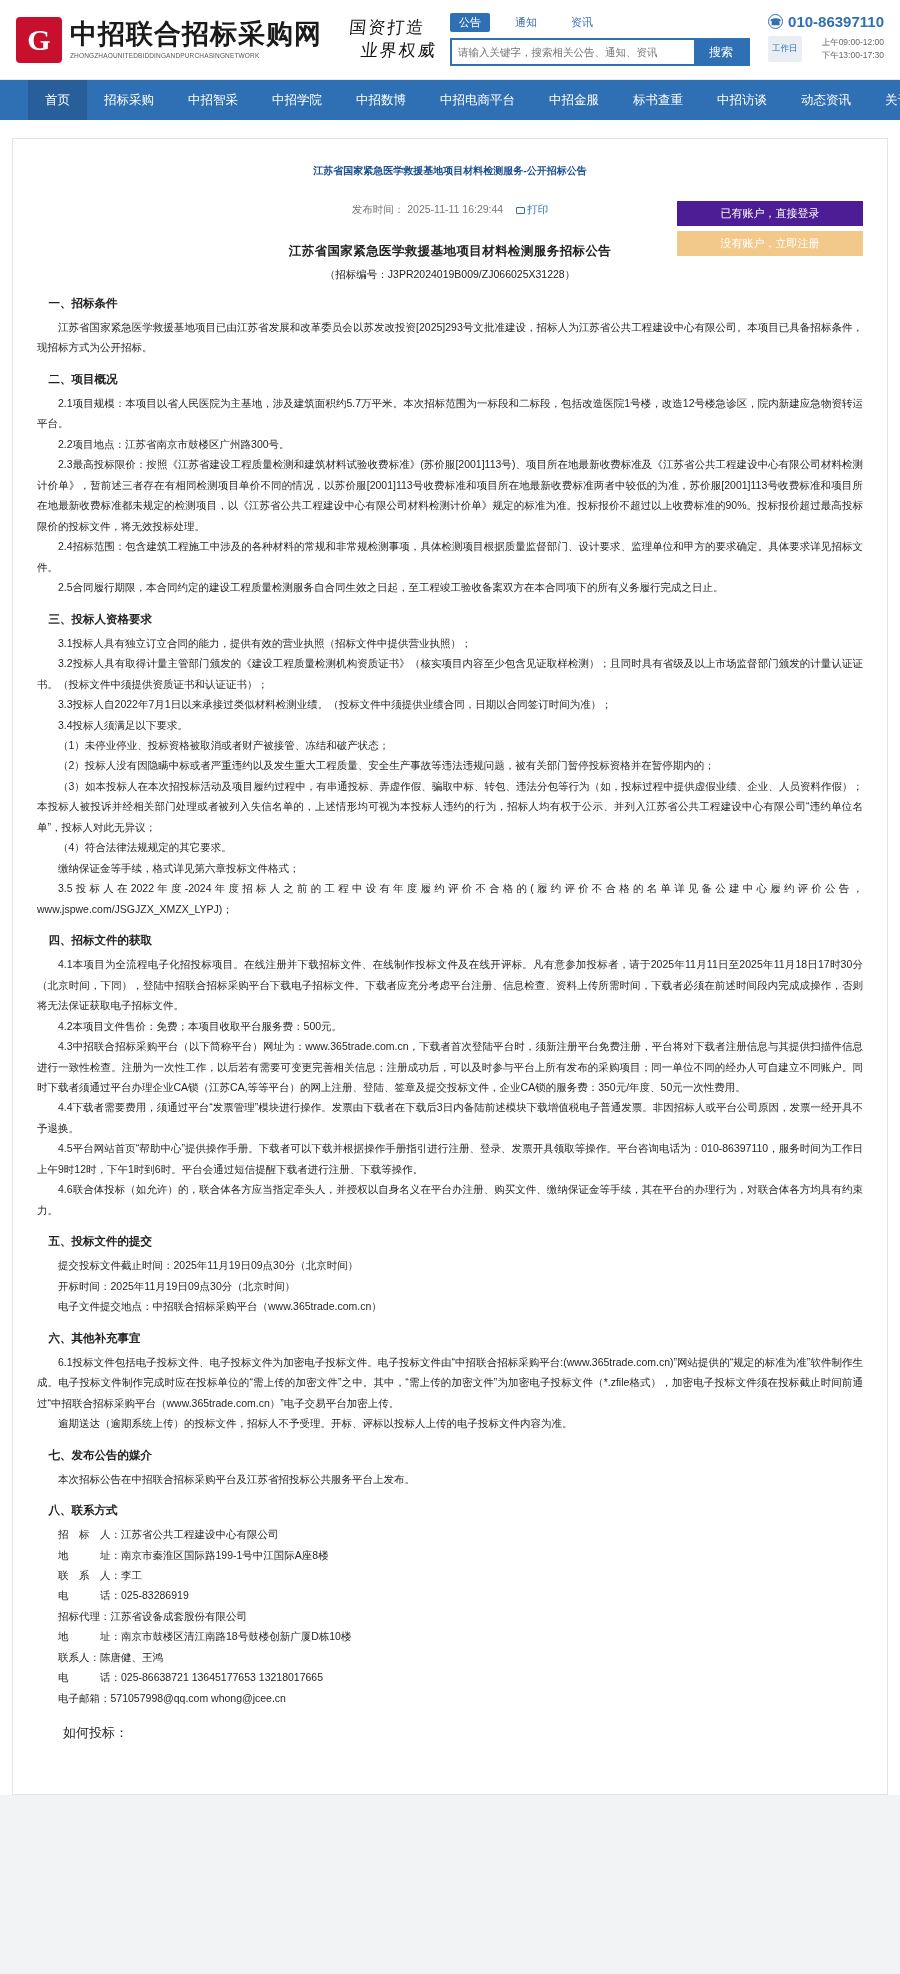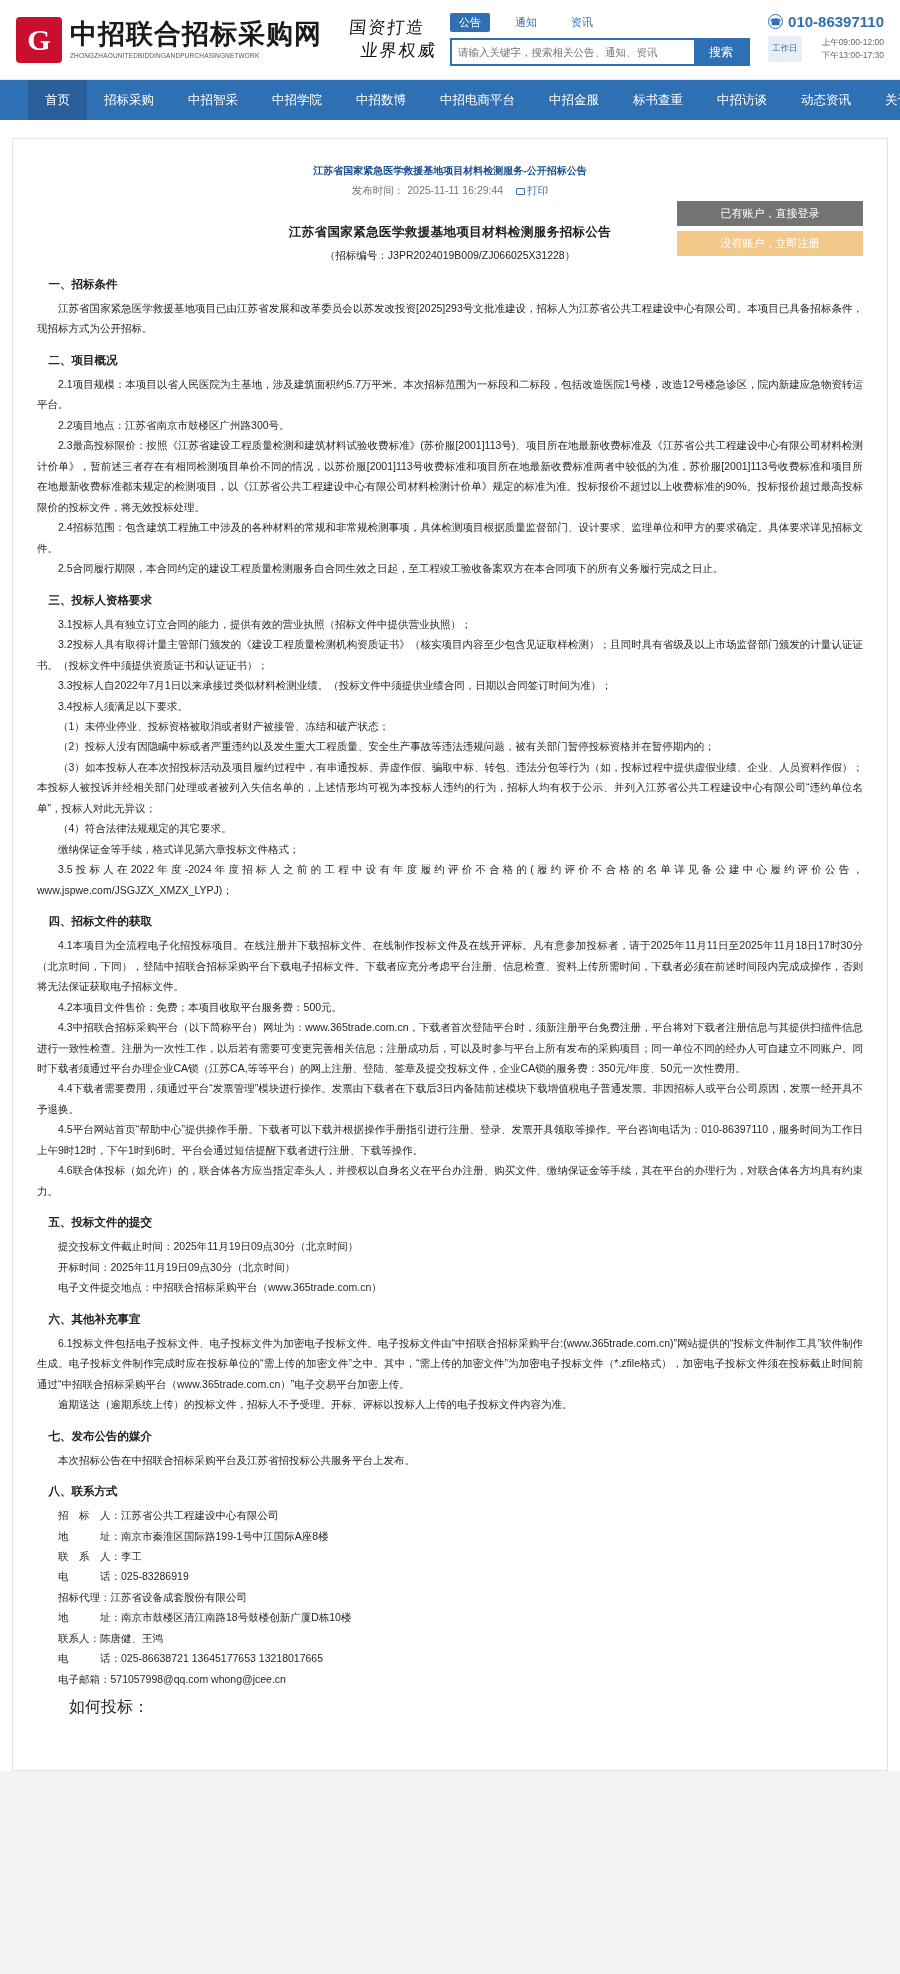--- a/index.html
+++ b/index.html
@@ -151,21 +151,21 @@
     font-size: 10px;
     font-weight: bold;
     color: #1b4f8f;
     line-height: 1.6;
     padding: 6px 60px 0;
   }
   .meta {
     text-align: center;
     font-size: 10.5px;
     color: #777;
-    margin-top: 5px;
+    margin-top: 24px;
   }
   .meta .print { color: #2f6fb3; margin-left: 10px; cursor: pointer; }
   .meta .printer-ico {
     display: inline-block;
     width: 9px; height: 7px;
     border: 1px solid #2f6fb3;
     border-radius: 1px;
     vertical-align: -1px;
     margin-right: 2px;
   }
@@ -174,21 +174,21 @@
   .btn-login, .btn-reg {
     display: block;
     height: 25px;
     line-height: 25px;
     text-align: center;
     font-size: 11px;
     color: #fff;
     cursor: pointer;
     margin-bottom: 5px;
   }
-  .btn-login { background: #737373; }
+  .btn-login { background: #4c1d95; }
   .btn-reg { background: #f3c98b; }
 
   
   .doc { margin-top: 26px; color: #222; }
   .doc-title {
     text-align: center;
     font-weight: bold;
     font-size: 12.5px;
     font-family: "Liberation Serif", serif;
     letter-spacing: 0.4px;
@@ -212,22 +212,22 @@
     text-indent: 2em;
     color: #262626;
   }
   .contact-row {
     font-size: 10.5px;
     line-height: 1.95;
     text-indent: 2em;
     color: #262626;
   }
   .foot-note {
-    font-size: 16px;
-    margin-top: 8px;
+    font-size: 13px;
+    margin-top: 16px;
     text-indent: 2em;
     color: #262626;
   }
   .spacer { height: 26px; }
 </style>
 </head>
 <body>
 
 <div class="page">
 
@@ -335,21 +335,21 @@
         <div class="p">4.4下载者需要费用，须通过平台“发票管理”模块进行操作。发票由下载者在下载后3日内备陆前述模块下载增值税电子普通发票。非因招标人或平台公司原因，发票一经开具不予退换。</div>
         <div class="p">4.5平台网站首页“帮助中心”提供操作手册。下载者可以下载并根据操作手册指引进行注册、登录、发票开具领取等操作。平台咨询电话为：010-86397110，服务时间为工作日上午9时12时，下午1时到6时。平台会通过短信提醒下载者进行注册、下载等操作。</div>
         <div class="p">4.6联合体投标（如允许）的，联合体各方应当指定牵头人，并授权以自身名义在平台办注册、购买文件、缴纳保证金等手续，其在平台的办理行为，对联合体各方均具有约束力。</div>
 
         <div class="h2">五、投标文件的提交</div>
         <div class="p">提交投标文件截止时间：2025年11月19日09点30分（北京时间）</div>
         <div class="p">开标时间：2025年11月19日09点30分（北京时间）</div>
         <div class="p">电子文件提交地点：中招联合招标采购平台（www.365trade.com.cn）</div>
 
         <div class="h2">六、其他补充事宜</div>
-        <div class="p">6.1投标文件包括电子投标文件、电子投标文件为加密电子投标文件。电子投标文件由“中招联合招标采购平台:(www.365trade.com.cn)”网站提供的“投标文件制作工具”软件制作生成。电子投标文件制作完成时应在投标单位的“需上传的加密文件”之中。其中，“需上传的加密文件”为加密电子投标文件（*.zfile格式），加密电子投标文件须在投标截止时间前通过“中招联合招标采购平台（www.365trade.com.cn）”电子交易平台加密上传。</div>
+        <div class="p">6.1投标文件包括电子投标文件、电子投标文件为加密电子投标文件。电子投标文件由“中招联合招标采购平台:(www.365trade.com.cn)”网站提供的“规定的标准为准”软件制作生成。电子投标文件制作完成时应在投标单位的“需上传的加密文件”之中。其中，“需上传的加密文件”为加密电子投标文件（*.zfile格式），加密电子投标文件须在投标截止时间前通过“中招联合招标采购平台（www.365trade.com.cn）”电子交易平台加密上传。</div>
         <div class="p">逾期送达（逾期系统上传）的投标文件，招标人不予受理。开标、评标以投标人上传的电子投标文件内容为准。</div>
 
         <div class="h2">七、发布公告的媒介</div>
         <div class="p">本次招标公告在中招联合招标采购平台及江苏省招投标公共服务平台上发布。</div>
 
         <div class="h2">八、联系方式</div>
         <div class="contact-row">
           <span>招　标　人：</span><span>江苏省公共工程建设中心有限公司</span>
         </div>
         <div class="contact-row">

